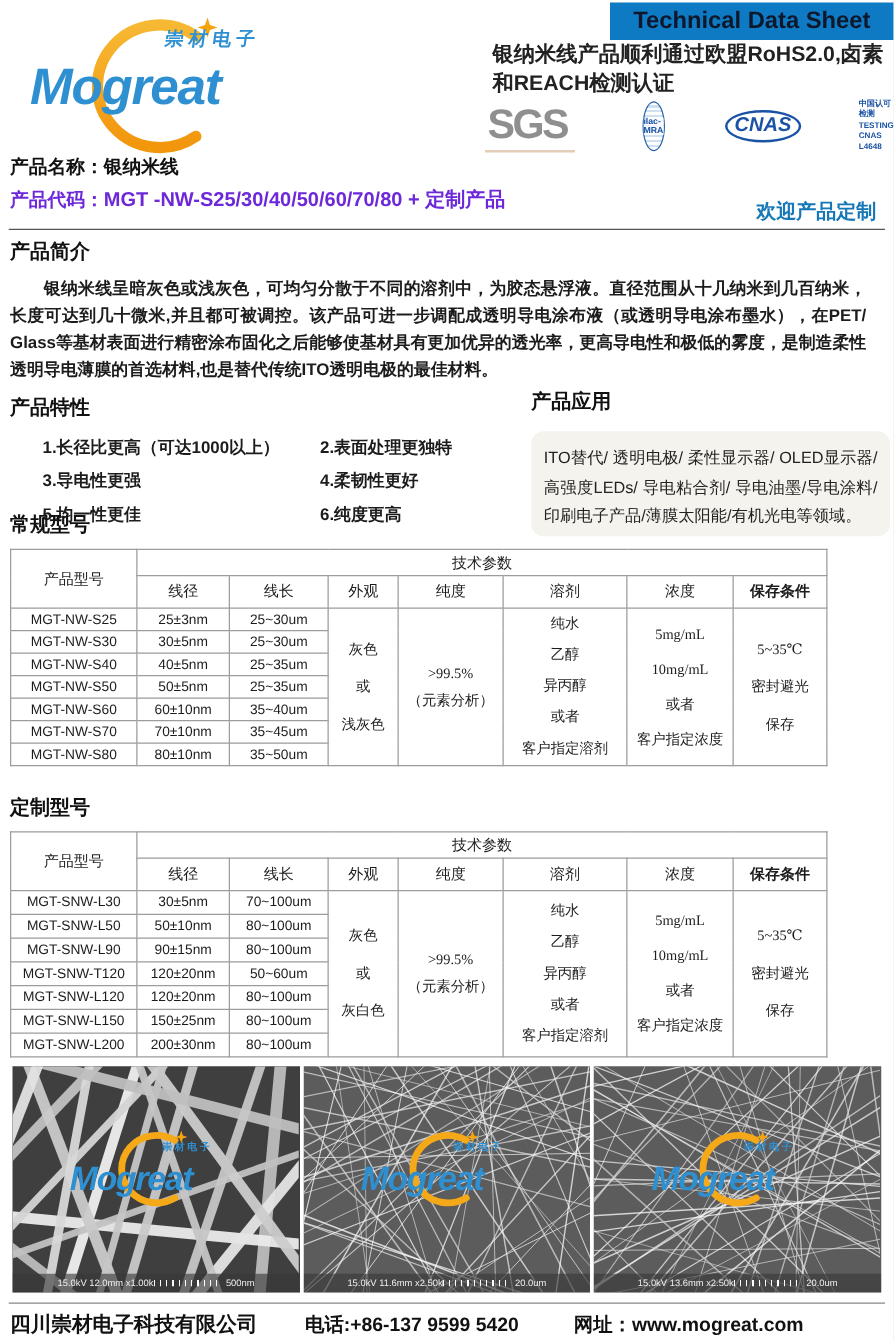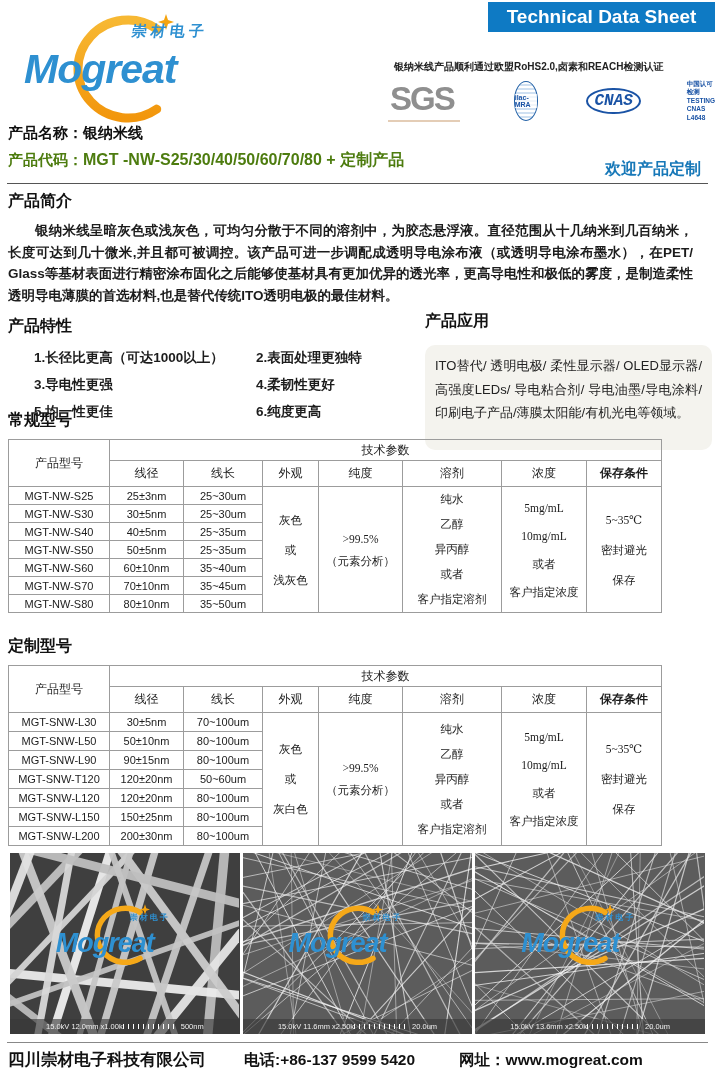--- a/index.html
+++ b/index.html
@@ -2,61 +2,61 @@
 <html><head>
 <meta charset="utf-8">
 <style>
   * { margin:0; padding:0; box-sizing:border-box; }
   html,body { background:#e8e8e8; }
   body { font-family:"Liberation Sans","DejaVu Sans",sans-serif; }
   .page { position:relative; width:715px; height:1073px; background:#fff; margin:0 auto; overflow:hidden; }
 
   
   .banner { position:absolute; top:2px; right:0; width:227px; height:30px; background:#0e7ac4;
-            color:#ffffff; font-size:19px; font-weight:bold; display:flex; align-items:center; justify-content:center; }
+            color:#0f172a; font-size:19px; font-weight:bold; display:flex; align-items:center; justify-content:center; }
   .logo-box { position:absolute; left:10px; top:6px; width:240px; height:118px; }
   .logo-arc { position:absolute; left:28px; top:2px; }
   .logo-word { position:absolute; left:14px; top:40px; font-size:41px; font-weight:bold; font-style:italic;
                color:#2e90d1; letter-spacing:-1px; }
   .logo-cn { position:absolute; left:122px; top:16px; font-size:15px; font-weight:bold; color:#2e90d1;
              letter-spacing:4px; transform:skewX(-8deg); }
-  .cert-line { position:absolute; left:394px; top:60px; width:315px; font-size:10px; font-weight:bold; color:#222; }
+  .cert-line { position:absolute; left:394px; top:32px; width:315px; font-size:17px; font-weight:bold; color:#222; }
   .cert-logos { position:absolute; left:388px; top:72px; width:327px; height:58px; display:flex; align-items:center;gap:40px; }
   .sgs { font-size:33px; font-weight:bold; color:#8f8f8f; letter-spacing:-2px; border-bottom:2px solid #e4cdb6; padding:0 6px 2px 2px; }
   .cma { width:78px; text-align:center; color:#1a53a5; margin-left:26px; }
   .cma-oval { display:inline-block; border:2.5px solid #1a53a5; border-radius:50%; width:46px; height:26px;
               font-size:15px; font-weight:bold; line-height:23px; font-style:italic; }
   .cma-num { font-size:9.5px; font-weight:bold; line-height:11px; }
   .cma-dates { font-size:6.5px; line-height:8px; }
   .ilac { width:40px; height:40px; border:1.6px solid #2563a8; border-radius:50%; margin-left:14px;
           background:repeating-linear-gradient(0deg,#fff 0 2px,#cfe0f2 2px 4px);
           display:flex; align-items:center; justify-content:center; }
   .ilac span { font-size:7px; font-weight:bold; color:#1a53a5; background:rgba(255,255,255,.7); }
   .cnas { margin-left:8px; border:2.5px solid #1a53a5; border-radius:50%; padding:2px 6px;
-          font-size:16px; font-weight:bold; font-style:italic; color:#1a53a5;font-family:Liberation Mono, monospace; }
+          font-size:16px; font-weight:bold; font-style:italic; color:#1a53a5; }
   .cnas-side { margin-left:6px; font-size:6.5px; line-height:8.5px; color:#1a53a5; font-weight:bold; white-space:pre-line; }
 
   .prod-name { position:absolute; left:8px; top:124px; font-size:15px; font-weight:bold; color:#111; }
-  .prod-code { position:absolute; left:8px; top:150px; font-size:15px; font-weight:bold; color:#4d7c0f; }
+  .prod-code { position:absolute; left:8px; top:150px; font-size:15px; font-weight:bold; color:#6d28d9; }
   .prod-code b { font-size:16px; }
   .custom-note { position:absolute; right:14px; top:159px; font-size:16px; font-weight:bold; color:#1778b8; }
   .rule { position:absolute; left:7px; right:7px; top:183px; border-top:1.6px solid #555; }
 
   
   .sec-title { font-size:16px; font-weight:bold; color:#111; }
   .intro { position:absolute; left:8px; right:22px; top:191px; }
   .intro-body { margin-top:8px; font-size:13.5px; font-weight:600; color:#1c1c1c; line-height:21.5px;
                 text-align:justify; text-indent:2em; }
 
   
   .features { position:absolute; left:8px; top:316px; width:410px; }
   .feat-grid { margin:12px 0 0 26px; display:grid; grid-template-columns:222px 160px; row-gap:9px;
                font-size:13.5px; font-weight:600; color:#1c1c1c; }
   .apps { position:absolute; left:425px; top:311px; right:3px; }
-  .apps-box { margin-top:13px; background:#f4f3ee; border-radius:10px; padding:9px 10px 25px 10px;
+  .apps-box { margin-top:13px; background:#f4f3ee; border-radius:10px; padding:9px 10px 4px 10px;
               font-size:13px; font-weight:500; color:#222; line-height:23.5px; text-align:justify; }
 
   
   .tbl-sec-std { position:absolute; left:8px; top:410px; }
   .tbl-sec-cst { position:absolute; left:8px; top:636px; }
   table.spec { border-collapse:collapse; width:653px; margin-top:8px; table-layout:fixed; }
   table.spec td, table.spec th { border:1px solid #9c9c9c; text-align:center; vertical-align:middle;
                                  font-weight:normal; color:#1c1c1c; padding:0; }
   .h1 { height:21px; font-size:12px; font-family:"Liberation Serif","DejaVu Serif",serif; }
   .h2 { height:26px; font-size:12px; font-family:"Liberation Serif","DejaVu Serif",serif;margin-top:12px; }

